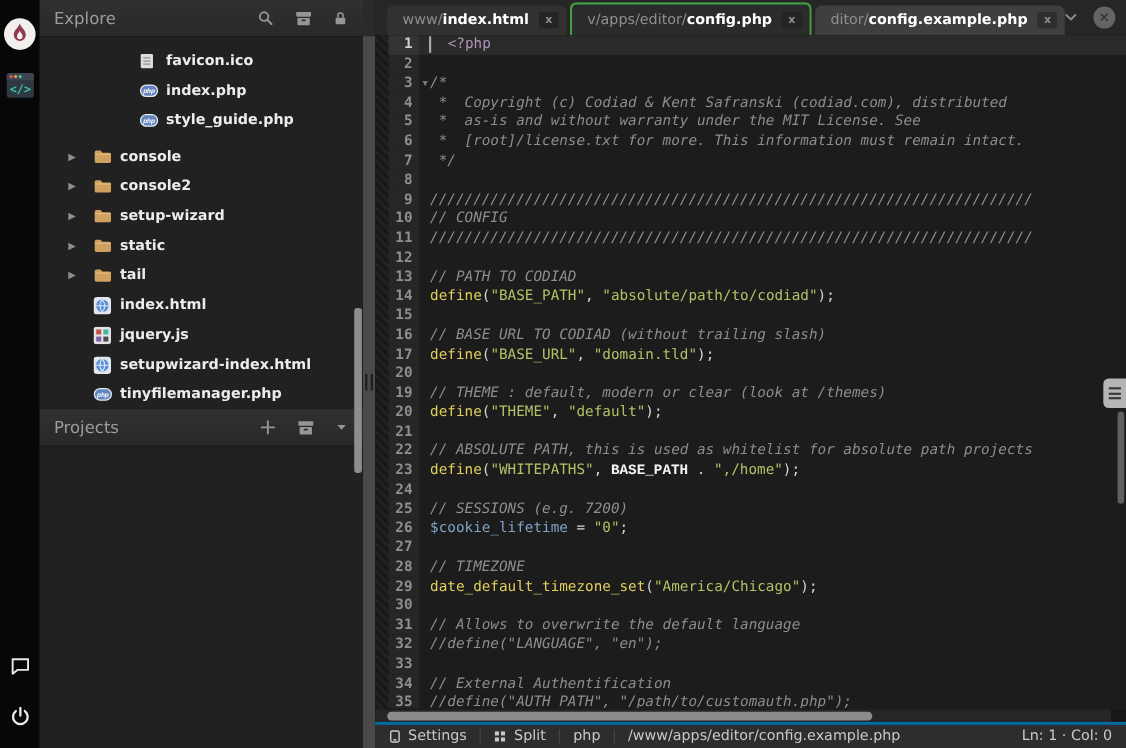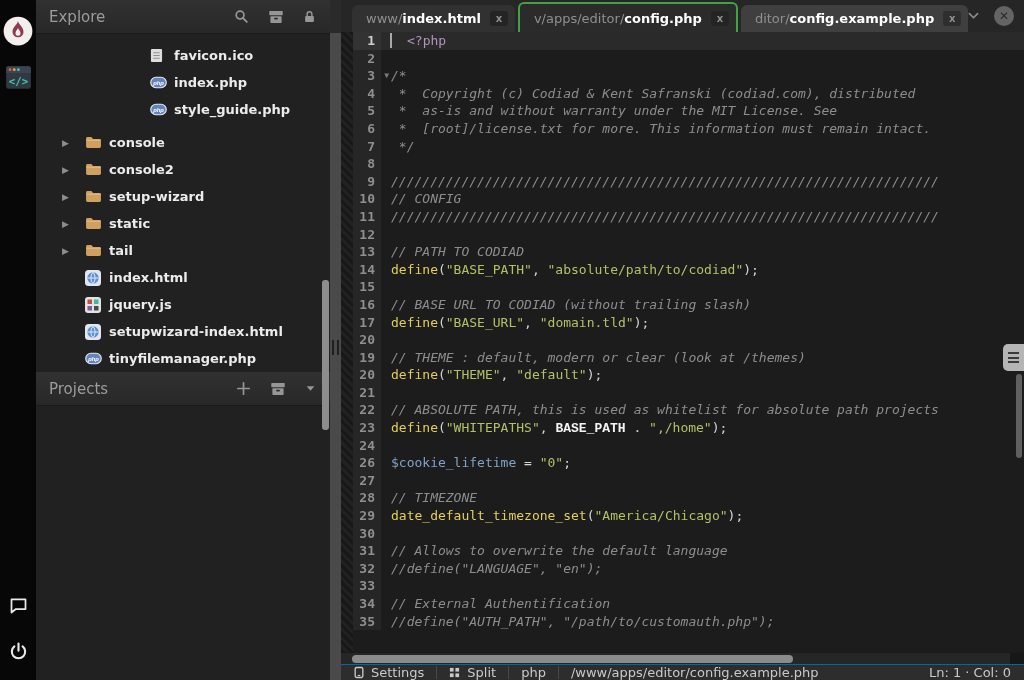--- a/index.html
+++ b/index.html
@@ -20,21 +20,21 @@
     border-bottom:1px solid #1a1a1a; display:flex; align-items:center; padding:0 13px;
     color:#9c9c9c; font-size:15px; }
   .panel-header .ph-icons { margin-left:auto; display:flex; align-items:center; gap:17px; }
   .panel-header .ph-icons span { display:flex; cursor:pointer; }
   #tree { padding-top:8px; }
   .tree-row, .proj-row { display:flex; align-items:center; height:27px; color:#ececec;
     font-size:13px; font-weight:bold; cursor:pointer; white-space:nowrap; }
   .tree-row .slot { width:26px; flex:none; display:flex; align-items:center; padding-left:3px;
     color:#8d8d8d; font-size:9px; }
   .tree-row { padding-left:23px; }
-  .tree-row.deep { padding-left:65px;margin-left:23px; }
+  .tree-row.deep { padding-left:65px; }
   .tree-row.gap { margin-top:6px; }
   .ticon { width:18px; flex:none; display:flex; align-items:center; margin-right:6px; }
   #projects-header { }
   #projects-list { padding-top:14px; }
   .proj-row { padding-left:22px; }
   .proj-row .ticon { width:16px; margin-right:7px; }
   #sb-thumb { position:absolute; right:1px; top:280px; width:7px; height:150px;
     background:#8d8d8d; border-radius:3px; }
 
   
@@ -94,21 +94,21 @@
   #v-thumb { position:absolute; right:2px; top:342px; width:6px; height:84px; background:#606060;
     border-radius:3px; z-index:4; }
 
   
   #hscroll { height:12px; flex:none; background:#262626; border-top:1px solid #191919; position:relative; }
   #hscroll .thumb { position:absolute; left:11px; top:1.5px; width:441px; height:8.5px;
     background:#8b8b8b; border-radius:4px; }
   #hscroll .corner { position:absolute; right:0; top:0; bottom:0; width:14px; background:#171717; }
 
   
-  #statusbar { height:16px; flex:none; background:#2d2d2d; border-top:1px solid #0369a1;
+  #statusbar { height:24px; flex:none; background:#2d2d2d; border-top:3px solid #0369a1;
     display:flex; align-items:center; color:#c9c9c9; font-size:13px; padding:0 13px; }
   #statusbar .sitem { display:flex; align-items:center; gap:7px; cursor:pointer; }
   #statusbar .sdiv { width:1px; height:13px; background:#484848; margin:0 12px; }
   #status-pos { margin-left:auto; }
 </style>
 </head>
 <body>
 
 <div id="app">
 
@@ -373,20 +373,21 @@
           <div class="cl"><span class="ln">15</span><span class="code"></span></div>
           <div class="cl"><span class="ln">16</span><span class="code"><span class="tok-c">// BASE URL TO CODIAD (without trailing slash)</span></span></div>
           <div class="cl"><span class="ln">17</span><span class="code"><span class="tok-k">define</span><span class="tok-p">(</span><span class="tok-s">"BASE_URL"</span><span class="tok-p">, </span><span class="tok-s">"domain.tld"</span><span class="tok-p">);</span></span></div>
           <div class="cl"><span class="ln">20</span><span class="code"></span></div>
           <div class="cl"><span class="ln">19</span><span class="code"><span class="tok-c">// THEME : default, modern or clear (look at /themes)</span></span></div>
           <div class="cl"><span class="ln">20</span><span class="code"><span class="tok-k">define</span><span class="tok-p">(</span><span class="tok-s">"THEME"</span><span class="tok-p">, </span><span class="tok-s">"default"</span><span class="tok-p">);</span></span></div>
           <div class="cl"><span class="ln">21</span><span class="code"></span></div>
           <div class="cl"><span class="ln">22</span><span class="code"><span class="tok-c">// ABSOLUTE PATH, this is used as whitelist for absolute path projects</span></span></div>
           <div class="cl"><span class="ln">23</span><span class="code"><span class="tok-k">define</span><span class="tok-p">(</span><span class="tok-s">"WHITEPATHS"</span><span class="tok-p">, </span><span class="tok-n">BASE_PATH</span><span class="tok-p"> . </span><span class="tok-s">",/home"</span><span class="tok-p">);</span></span></div>
           <div class="cl"><span class="ln">24</span><span class="code"></span></div>
+          <div class="cl"><span class="ln">25</span><span class="code"><span class="tok-c">// SESSIONS (e.g. 7200)</span></span></div>
           <div class="cl"><span class="ln">26</span><span class="code"><span class="tok-v">$cookie_lifetime</span><span class="tok-p"> = </span><span class="tok-s">"0"</span><span class="tok-p">;</span></span></div>
           <div class="cl"><span class="ln">27</span><span class="code"></span></div>
           <div class="cl"><span class="ln">28</span><span class="code"><span class="tok-c">// TIMEZONE</span></span></div>
           <div class="cl"><span class="ln">29</span><span class="code"><span class="tok-k">date_default_timezone_set</span><span class="tok-p">(</span><span class="tok-s">"America/Chicago"</span><span class="tok-p">);</span></span></div>
           <div class="cl"><span class="ln">30</span><span class="code"></span></div>
           <div class="cl"><span class="ln">31</span><span class="code"><span class="tok-c">// Allows to overwrite the default language</span></span></div>
           <div class="cl"><span class="ln">32</span><span class="code"><span class="tok-c">//define("LANGUAGE", "en");</span></span></div>
           <div class="cl"><span class="ln">33</span><span class="code"></span></div>
           <div class="cl"><span class="ln">34</span><span class="code"><span class="tok-c">// External Authentification</span></span></div>
           <div class="cl"><span class="ln">35</span><span class="code"><span class="tok-c">//define("AUTH_PATH", "/path/to/customauth.php");</span></span></div>

